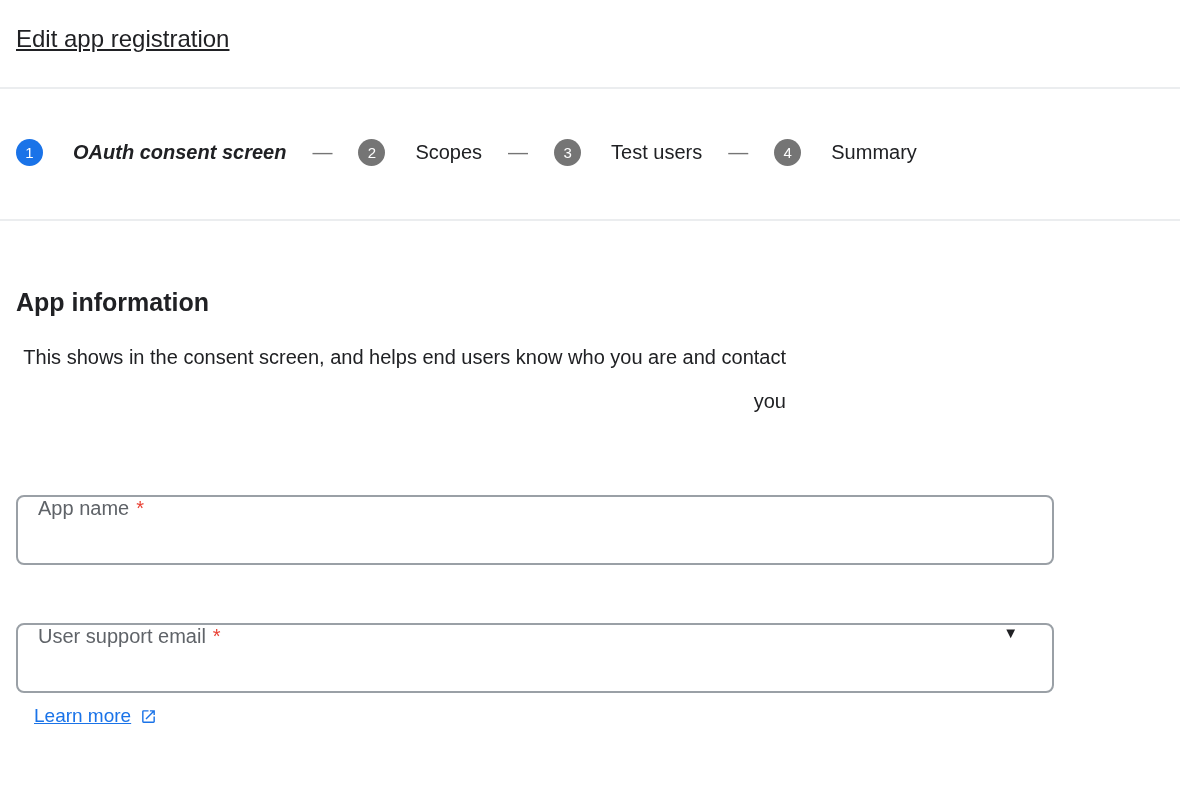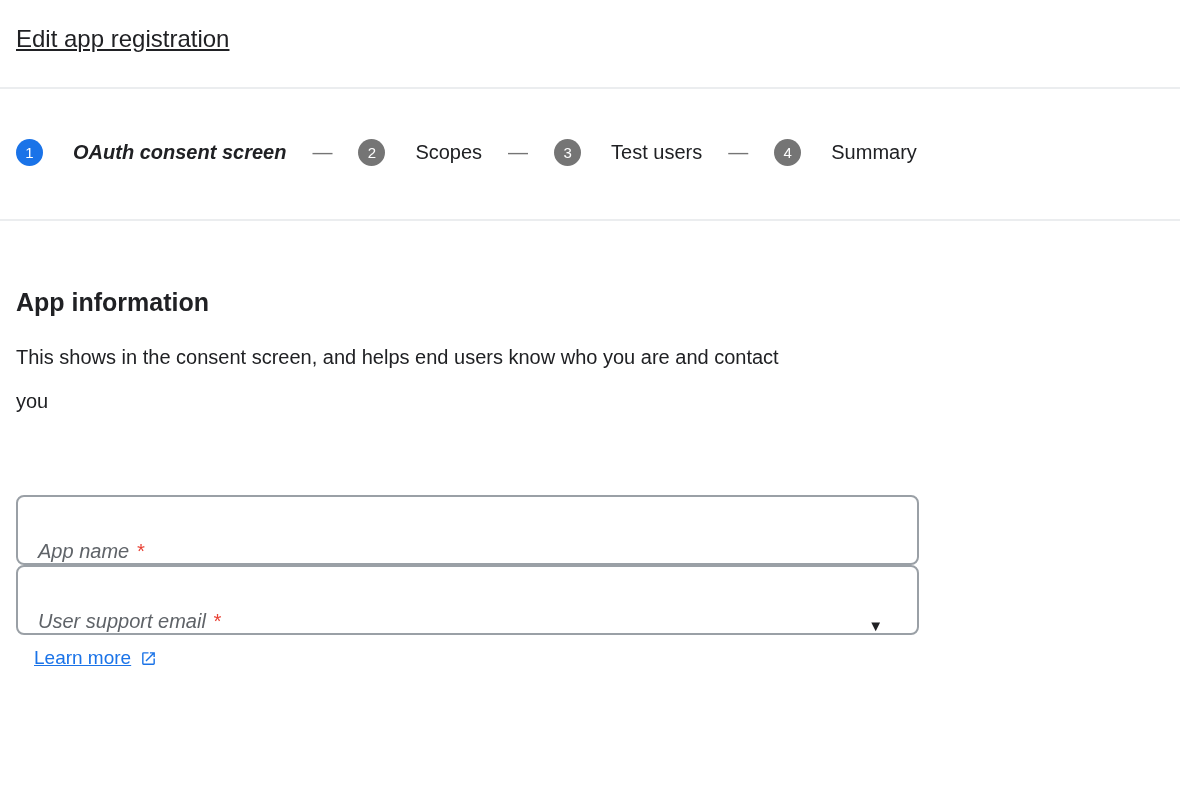--- a/index.html
+++ b/index.html
@@ -59,36 +59,36 @@
     font-weight: 700;
     line-height: 34px;
     color: #202124;
   }
   .section-desc {
     margin-top: 16px;
     font-size: 20px;
     line-height: 44px;
     max-width: 770px;
     color: #202124;
+    text-align: right;
   }
 
   .text-field {
-    width: 903px;
+    width: 1038px;
     height: 70px;
     border: 2px solid #9aa0a6;
     border-radius: 8px;
     display: flex;
-    align-items: flex-end;
+    align-items: flex-start;
     padding: 0 20px;
     cursor: text;
     background: #ffffff;
-    font-style: italic;
   }
   .field-1 { margin-top: 72px; }
-  .field-2 { cursor: pointer; gap: 32px; }
+  .field-2 { margin-top: 58px; cursor: pointer; gap: 32px; }
   .field-label {
     font-size: 20px;
     color: #5f6368;
     display: flex;
     gap: 7px;
     align-items: baseline;
   }
   .req { color: #e94235; }
   .dropdown-arrow {
     margin-left: auto;

